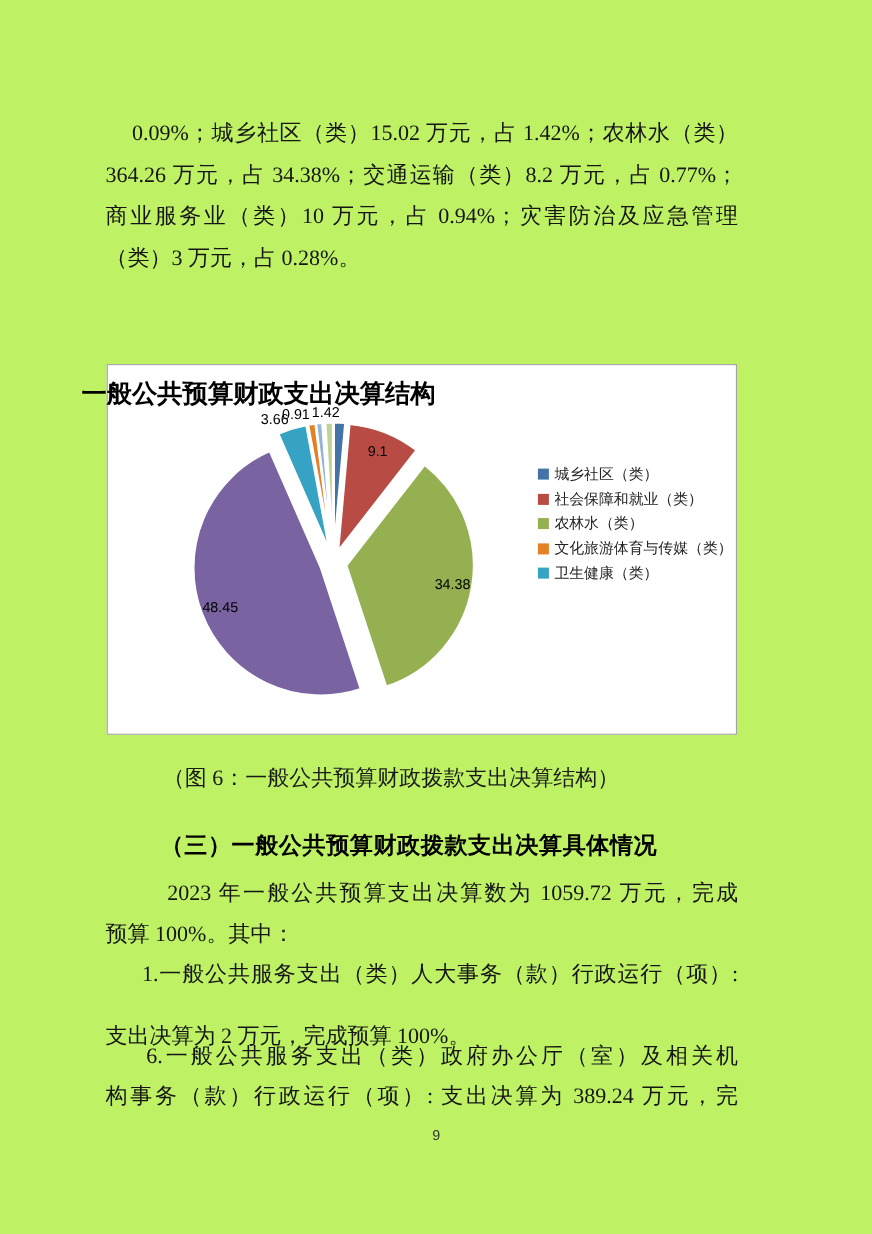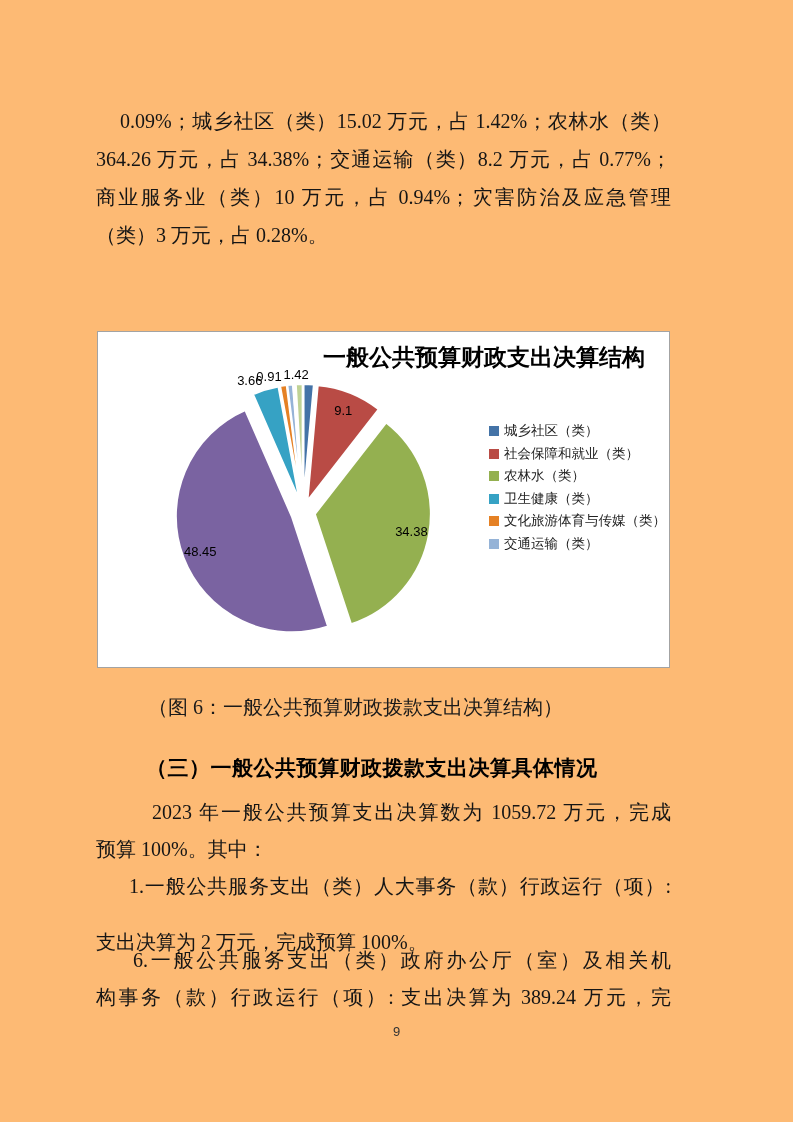--- a/index.html
+++ b/index.html
@@ -1,17 +1,17 @@
 <!DOCTYPE html>
 <html><head>
 <meta charset="utf-8">
 <style>
   html,body { margin:0; padding:0; background:#ffffff; }
   .page {
-    position:relative; width:793px; height:1122px; background:#fdba74;
+    position:relative; width:793px; height:1122px; background:#bef264;
     font-family:"Liberation Serif","DejaVu Serif",serif; color:#161616; overflow:hidden;
   }
   .line {
     position:absolute; left:96px; width:575px; font-size:20px; line-height:1.4;
     height:32px; overflow:hidden; white-space:nowrap; color:#151515;
   }
   .line.stretch { white-space:normal; text-align:justify; text-align-last:justify; }
   .caption {
     position:absolute; left:148px; top:694px; font-size:20px; color:#1a1a1a; white-space:nowrap;
   }
@@ -21,21 +21,21 @@
   }
   .page-number {
     position:absolute; left:0; top:1024px; width:100%; text-align:center;
     font-size:13px; color:#333; font-family:"Liberation Sans","DejaVu Sans",sans-serif;
   }
   .chart-box {
     position:absolute; left:97px; top:331px; width:571px; height:335px;
     background:#ffffff; border:1px solid #a3a3a3;
   }
   .chart-title {
-    position:absolute; top:10px; left:0; width:100%; text-align:right;
+    position:absolute; top:10px; left:0; width:100%; text-align:left;
     transform:translateX(-24px);
     font-family:"Liberation Sans","DejaVu Sans",sans-serif;
     font-size:23px; font-weight:bold; color:#000; white-space:nowrap;
   }
   .pie-svg { position:absolute; left:0; top:0; width:571px; height:335px; }
   .legend {
     position:absolute; left:391px; top:88px; width:178px;
     font-family:"Liberation Serif","DejaVu Serif",serif;
   }
   .legend-item { display:flex; align-items:center; height:22.5px; }
@@ -84,30 +84,26 @@
         </div>
         <div class="legend-item">
           <span class="legend-swatch" style="background: rgb(185, 75, 69);"></span>
           <span class="legend-label">社会保障和就业（类）</span>
         </div>
         <div class="legend-item">
           <span class="legend-swatch" style="background: rgb(148, 176, 80);"></span>
           <span class="legend-label">农林水（类）</span>
         </div>
         <div class="legend-item">
-          <span class="legend-swatch" style="background: rgb(54, 162, 196);"></span>
-          <span class="legend-label">卫生健康（类）</span>
-        </div>
-        <div class="legend-item">
           <span class="legend-swatch" style="background: rgb(229, 129, 37);"></span>
           <span class="legend-label">文化旅游体育与传媒（类）</span>
         </div>
         <div class="legend-item">
-          <span class="legend-swatch" style="background: rgb(149, 179, 215);"></span>
-          <span class="legend-label">交通运输（类）</span>
+          <span class="legend-swatch" style="background: rgb(54, 162, 196);"></span>
+          <span class="legend-label">卫生健康（类）</span>
         </div>
       </div>
   </div>
 
   <div class="caption">（图 6：一般公共预算财政拨款支出决算结构）</div>
 
   <div class="heading">（三）一般公共预算财政拨款支出决算具体情况</div>
 
   <div id="body-lines">
       <div class="line stretch" style="top: 798px; text-indent: 56px;">2023 年一般公共预算支出决算数为 1059.72 万元，完成</div>

